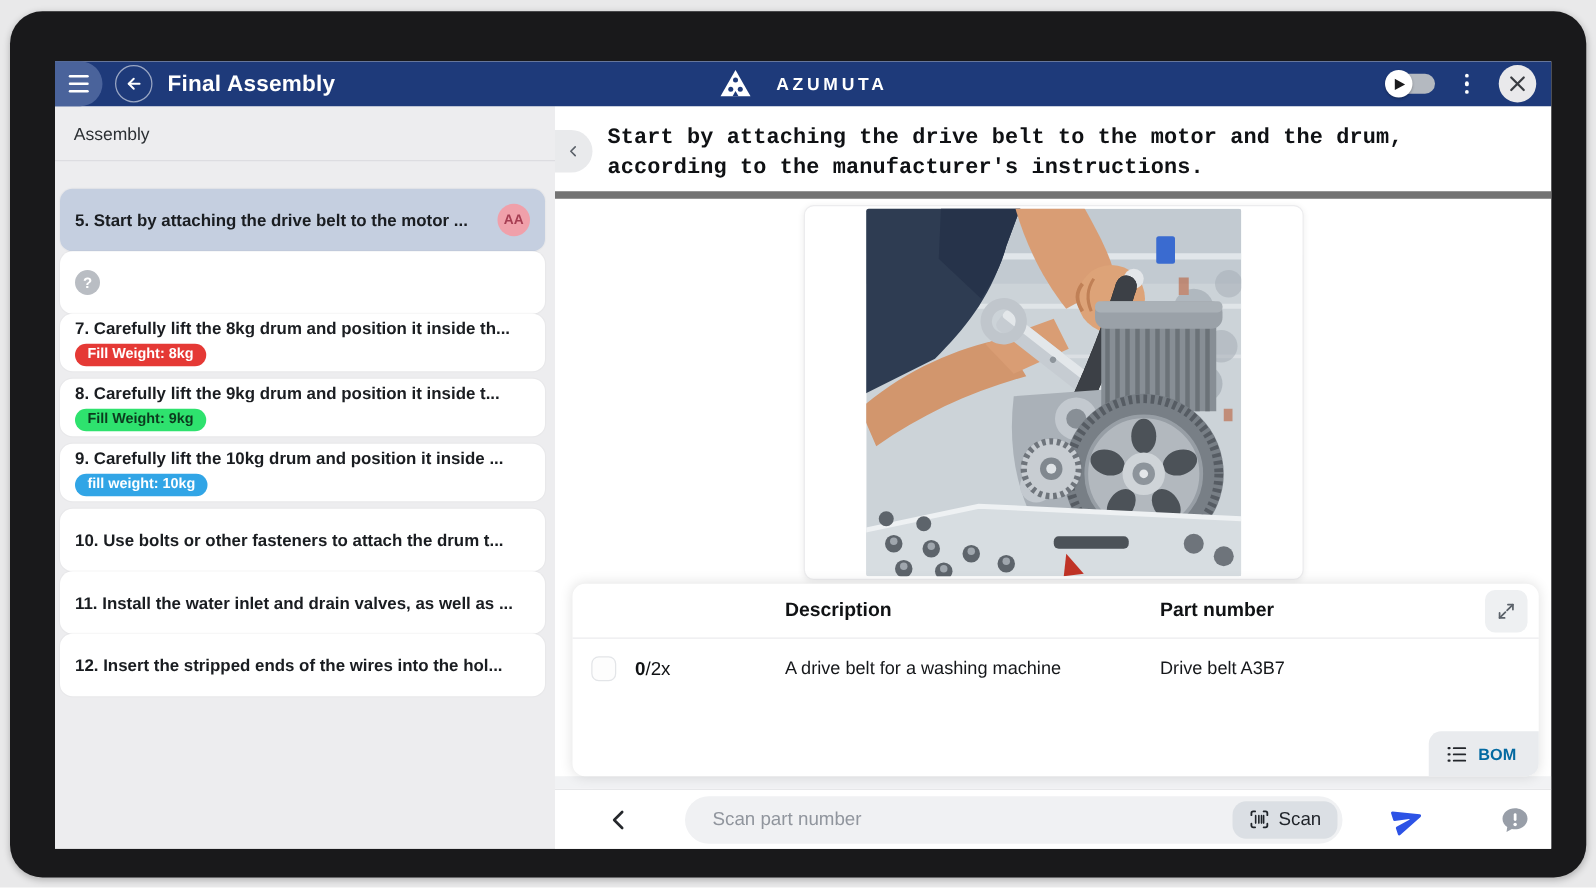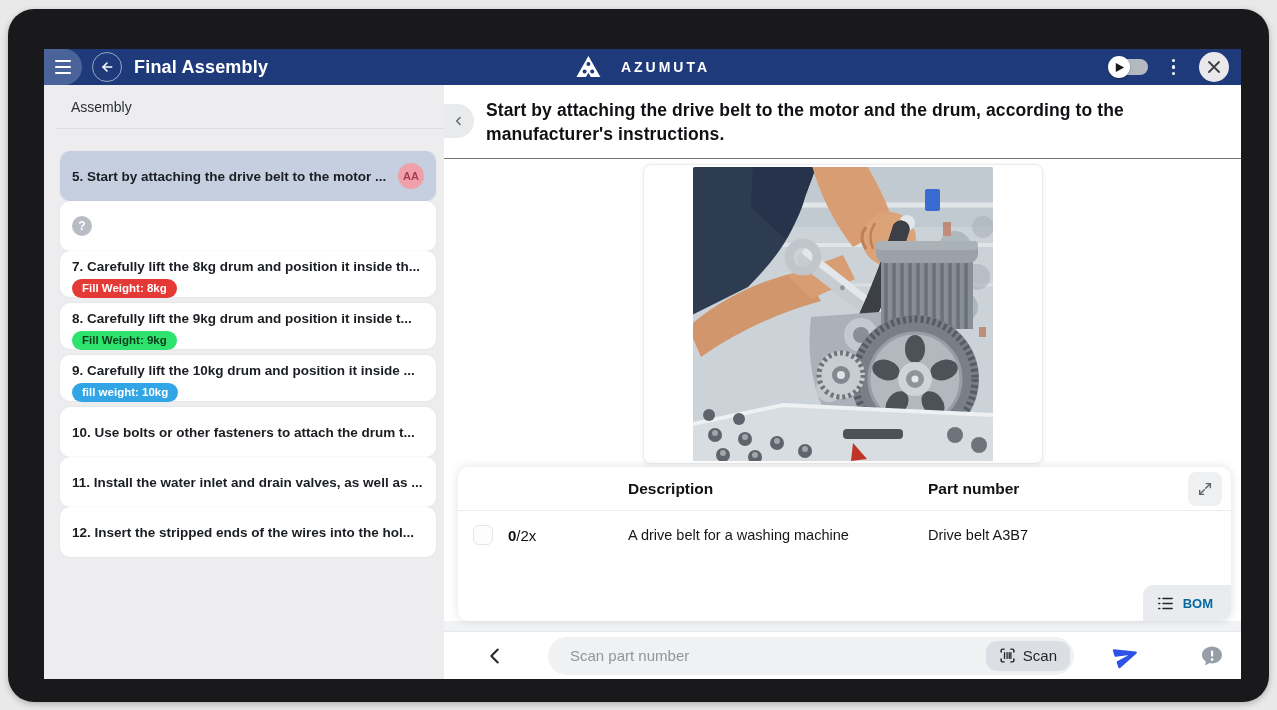--- a/index.html
+++ b/index.html
@@ -29,48 +29,48 @@
   .play-knob svg { margin-left:2px; }
   .kebab { display:flex; flex-direction:column; gap:3px; padding:4px 6px; cursor:pointer; }
   .kebab i { width:3.5px; height:3.5px; border-radius:50%; background:#fff; }
   .close-btn { width:30px; height:30px; border-radius:50%; background:#e9e9eb; display:flex;
     align-items:center; justify-content:center; cursor:pointer; }
 
   
   .app-body { flex:1; display:flex; min-height:0; }
 
   
-  .sidebar { width:400px; flex:0 0 400px; background:#ededef; display:flex; flex-direction:column; min-height:0;padding-left:12px; }
+  .sidebar { width:400px; flex:0 0 400px; background:#ededef; display:flex; flex-direction:column; min-height:0; }
   .sidebar-head { height:44px; flex:0 0 44px; display:flex; align-items:center; padding-left:15px;
     font-size:14px; color:#2b2f33; border-bottom:1px solid #dddde1; }
   .step-list { flex:1; overflow:hidden; padding:22px 8px 0 4px; }
   .step-card { background:#fff; border-radius:10px; padding:0 12px; height:50px; margin-bottom:0;
     display:flex; align-items:center; gap:8px; cursor:pointer; box-shadow:0 0 0 1px rgba(0,0,0,.02); }
   .step-card.with-badge { height:46px; margin-bottom:6px; padding-top:8px; padding-bottom:8px;
-    flex-direction:column; align-items:flex-start; justify-content:space-between; gap:5px; }
+    flex-direction:column; align-items:flex-start; justify-content:center; gap:5px; }
   .step-card.selected { background:#c5cfe0; }
   .step-label { font-size:13.5px; font-weight:600; color:#1a1d21; white-space:nowrap; overflow:hidden;
     text-overflow:clip; flex:1; min-width:0; }
   .step-card.with-badge .step-label { flex:0 0 auto; width:100%; }
   .avatar { width:26px; height:26px; flex:0 0 26px; border-radius:50%; background:#f0a0aa;
     color:#a63d52; font-size:11px; font-weight:700; display:flex; align-items:center; justify-content:center; }
   .help-dot { width:20px; height:20px; flex:0 0 20px; border-radius:50%; background:#b9bdc3;
     color:#fff; font-size:12px; font-weight:700; display:flex; align-items:center; justify-content:center; }
   .badge { font-size:11.5px; font-weight:700; border-radius:10px; padding:2.5px 10px; line-height:1.2; }
   .badge-red { background:#e53935; color:#ffffff; }
   .badge-green { background:#2ee26e; color:#0c3a1e; }
   .badge-blue { background:#31a5e6; color:#ffffff; }
   .sidebar-foot { flex:0 0 49px; border-top:1px solid #dddde1; background:#ededf0;
     display:flex; align-items:center; gap:11px; padding-left:24px; cursor:pointer; }
   .sidebar-foot .label { font-size:14px; font-weight:700; color:#1f2226; }
 
   
   .content { flex:1; display:flex; flex-direction:column; min-width:0; background:#fff; }
-  .instruction-wrap { position:relative; height:74px; flex:0 0 74px; border-bottom:1px solid #737373;
-    padding:13px 28px 0 42px; }
+  .instruction-wrap { position:relative; height:74px; flex:0 0 74px; border-bottom:6px solid #737373;
+    padding:13px 28px 0 42px;font-family:Liberation Mono, monospace; }
   .collapse-tab { position:absolute; left:0; top:19px; width:30px; height:34px; background:#e9eaec;
     border-radius:0 17px 17px 0; display:flex; align-items:center; justify-content:center; cursor:pointer; }
   .instruction { font-size:17.5px; font-weight:700; color:#0f1114; line-height:24px; letter-spacing:.1px; }
 
   .image-section { height:308px; flex:0 0 308px; display:flex; justify-content:center; padding-top:5px; }
   .image-card { width:400px; height:300px; background:#fff; border:1px solid #ececee; border-radius:8px;
     box-shadow:0 1px 5px rgba(0,0,0,.07); display:flex; align-items:center; justify-content:center; }
 
   .table-card { position:relative; margin:0 10px 0 14px; height:154px; background:#fff; border-radius:10px;
     box-shadow:0 0 10px rgba(0,0,0,.12); z-index:2; }

